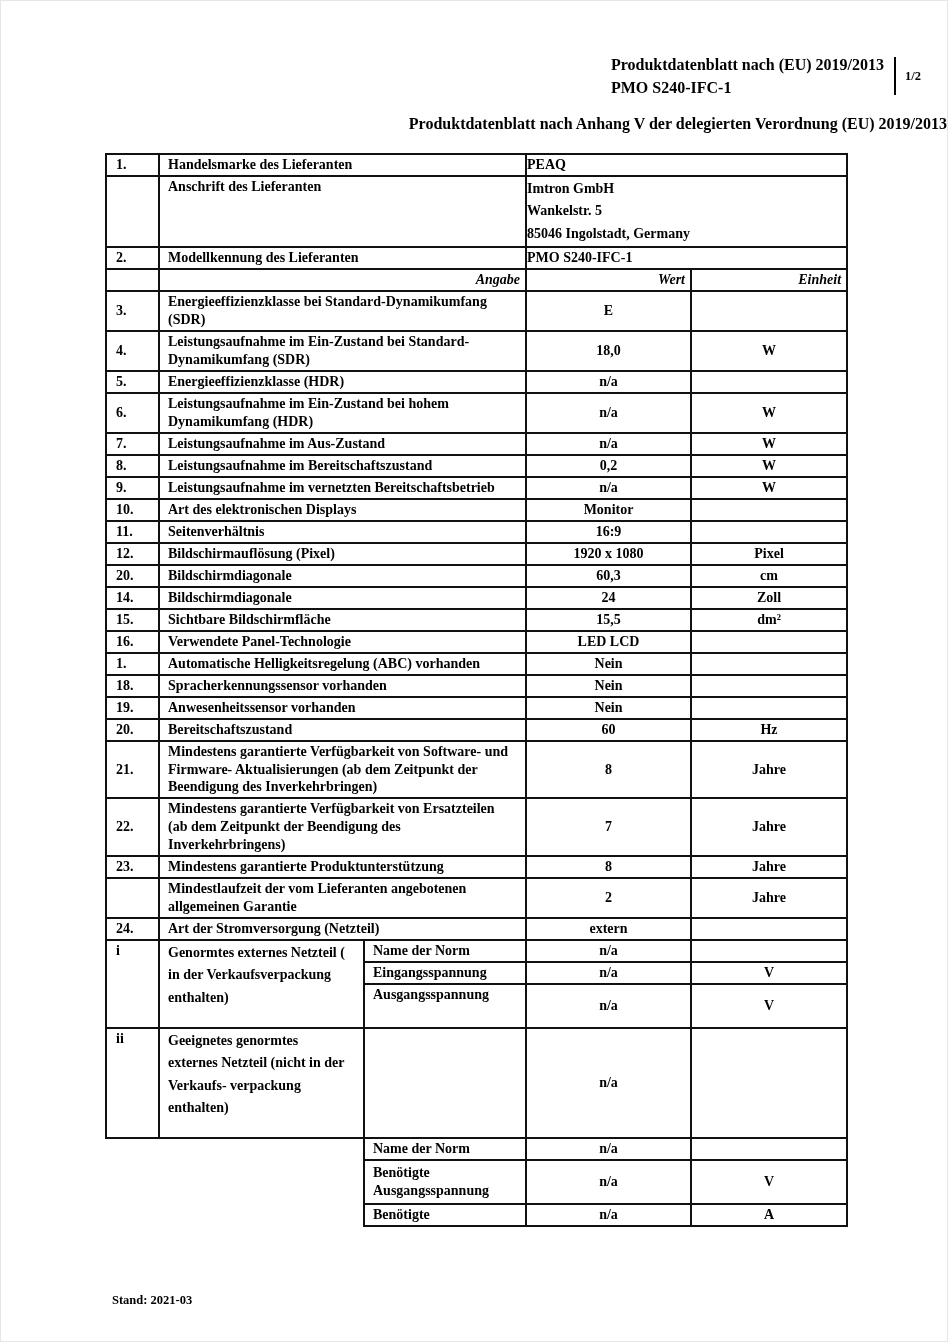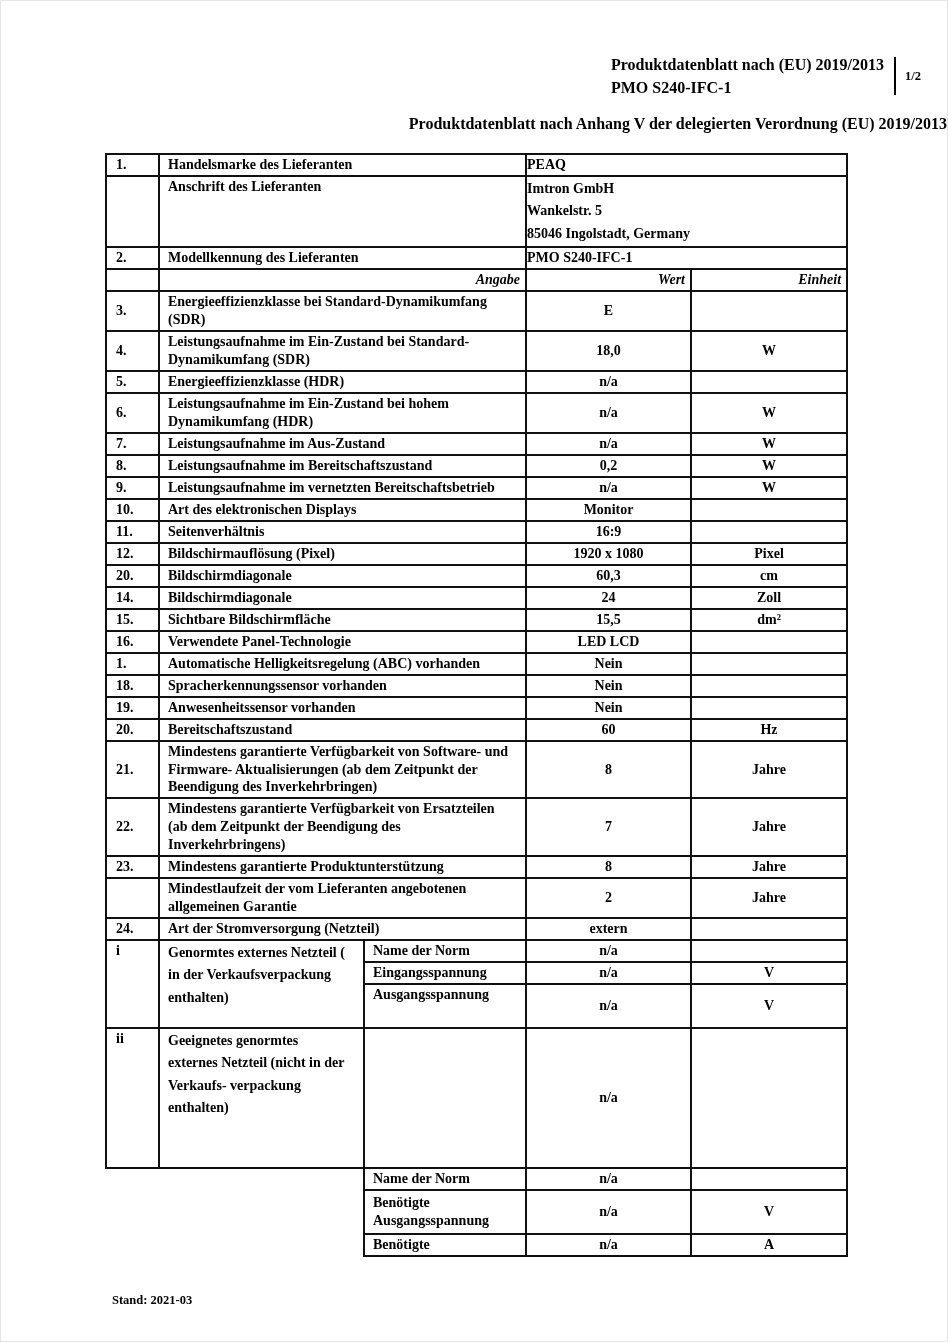--- a/index.html
+++ b/index.html
@@ -42,21 +42,21 @@
     overflow:hidden;
   }
   td.num { padding-left:9px; }
   td.label { padding-left:8px; padding-right:12px; }
   td.val, td.unit { text-align:center; }
   td.val-left { padding-left:0; }
   tr.col-head td { font-style:italic; text-align:right; }
   .addr div { line-height:1.6; }
   td.ghost { border:none; background:transparent; }
   tr.h44 td { height:44px; }
-  tr.h110 td { height:140px;margin-left:17px; }
+  tr.h110 td { height:110px;margin-left:17px; }
   .footer-stand {
     position:absolute; left:111px; top:1292px;
     font-size:12.5px;
   }
 </style>
 </head>
 <body>
 
 <div class="page">
 

